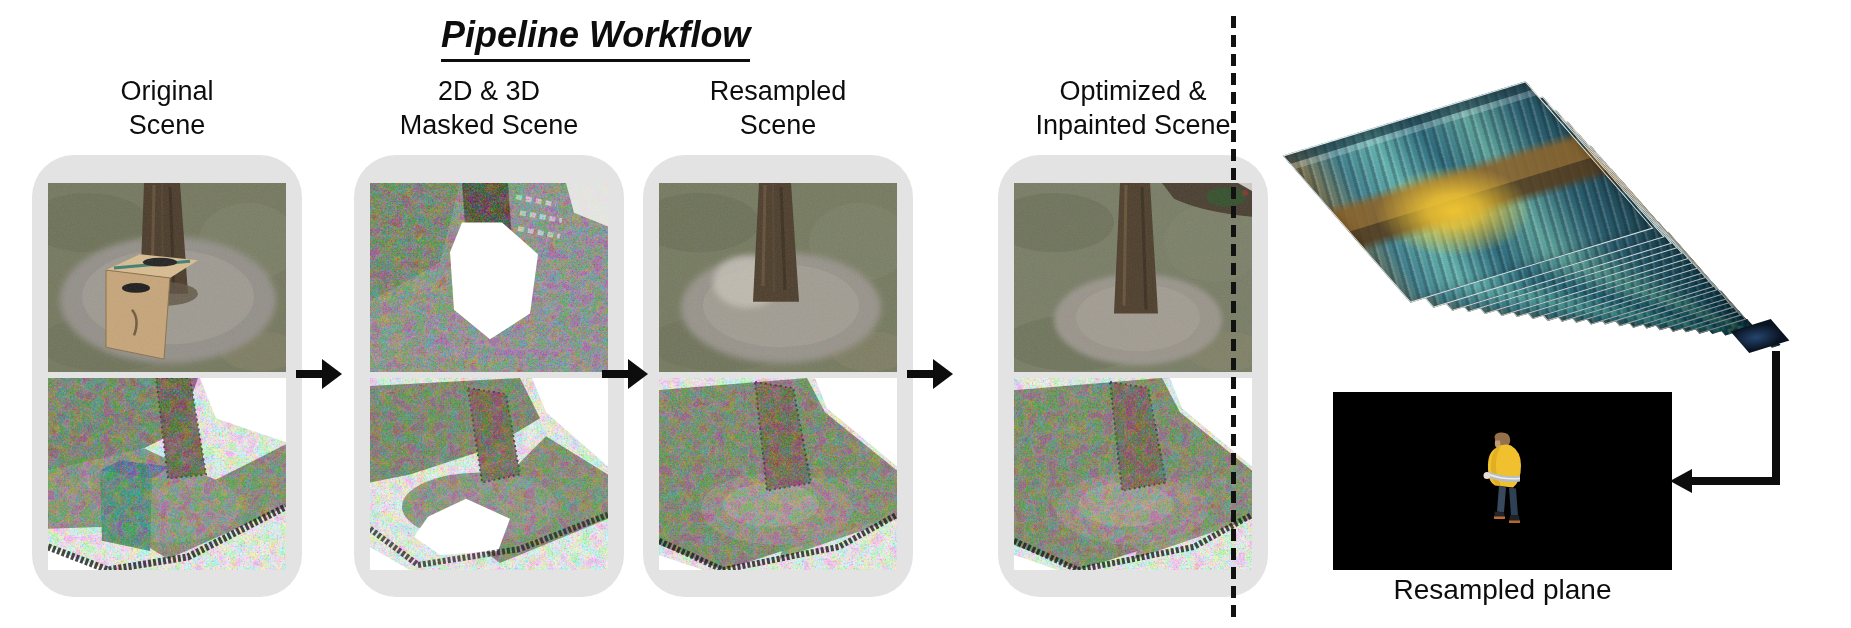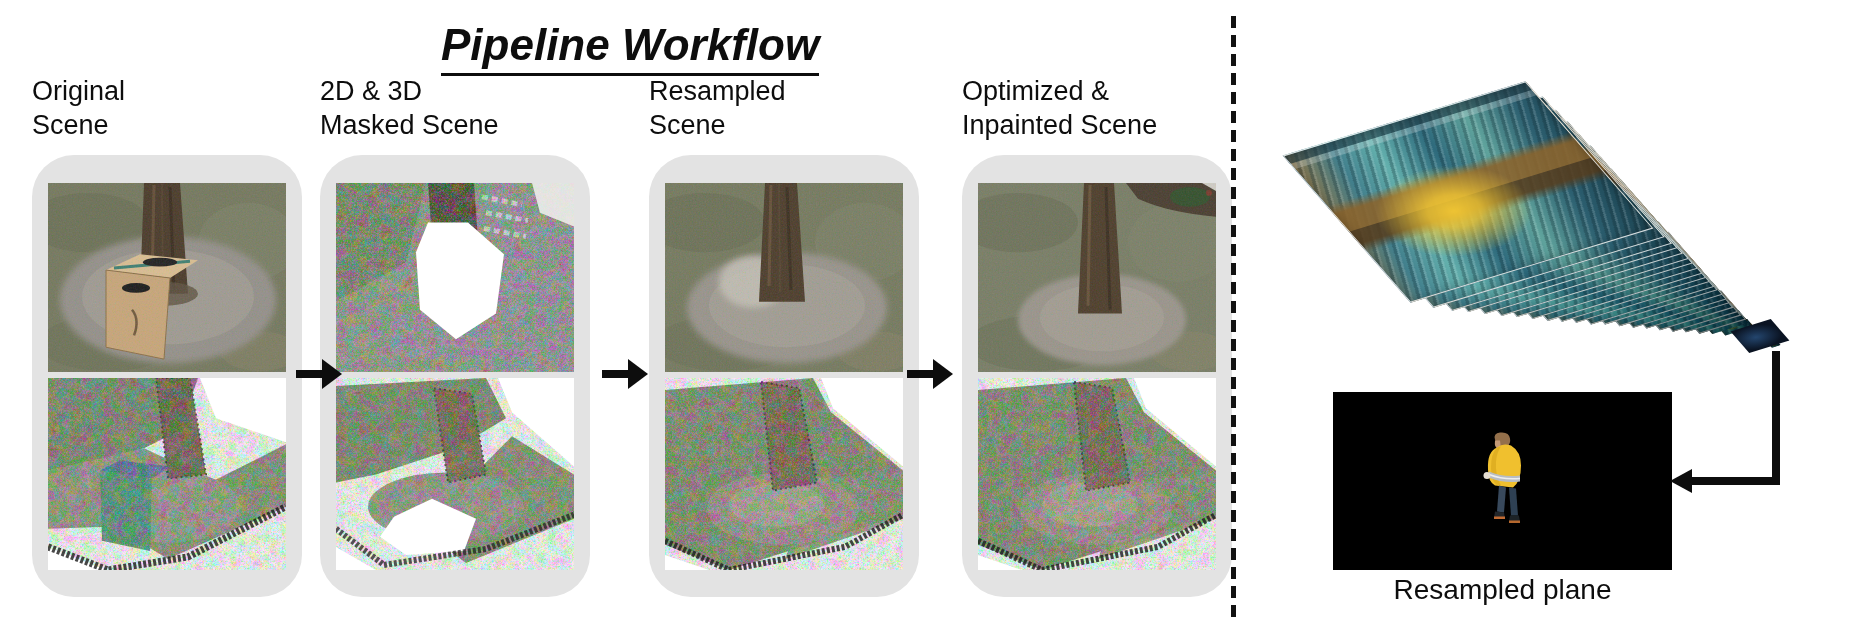--- a/index.html
+++ b/index.html
@@ -1,22 +1,22 @@
 <!DOCTYPE html>
 <html><head>
 <meta charset="utf-8">
 <style>
   html,body{margin:0;padding:0;background:#fff;}
   .canvas{position:relative;width:1851px;height:628px;background:#fff;overflow:hidden;
           font-family:"Liberation Sans",sans-serif;color:#0d0d0d;}
-  .sec-title{position:absolute;top:20px;font-size:44px;font-weight:700;font-style:italic;
+  .sec-title{position:absolute;top:14px;font-size:36px;font-weight:700;font-style:italic;
              text-align:right;white-space:nowrap;}
   .sec-title .u{display:inline-block;border-bottom:3px solid #0d0d0d;padding-bottom:3px;}
   .stage{position:absolute;top:74px;width:270px;}
-  .stage-label{width:270px;text-align:left;font-size:27px;line-height:34px;
+  .stage-label{width:270px;text-align:center;font-size:27px;line-height:34px;
                white-space:pre-line;height:68px;}
   .card{position:relative;margin-top:13px;width:270px;height:442px;background:#e3e3e3;
         border-radius:42px;}
   .scene{position:absolute;left:16px;width:238px;overflow:hidden;background:#fff;}
   .scene.top{top:28px;height:189px;}
   .scene.bot{top:223px;height:192px;}
   .scene svg{display:block;width:100%;height:100%;}
   .harrow{position:absolute;width:46px;height:30px;z-index:50;}
   .harrow .shaft{position:absolute;left:0;top:11px;width:27px;height:8px;background:#0d0d0d;}
   .harrow .head{position:absolute;left:26px;top:0;width:0;height:0;
@@ -118,21 +118,21 @@
           </svg>
         </div>
     </div>
   </div>
 
   <div class="harrow" style="left:296px;top:359px;">
     <span class="shaft"></span>
     <span class="head"></span>
   </div>
 
-  <div class="stage" style="left:320px;">
+  <div class="stage" style="left:354px;">
     <div class="stage-label">2D &amp; 3D
 Masked Scene</div>
     <div class="card">
       <div class="scene top">
           <svg viewBox="0 0 238 191" preserveAspectRatio="none">
             <defs>
               <filter id="n2" x="-5%" y="-5%" width="110%" height="110%">
                 <feTurbulence type="fractalNoise" baseFrequency="0.55" numOctaves="2" seed="20"></feTurbulence>
                 <feColorMatrix type="saturate" values="6"></feColorMatrix>
               </filter>
@@ -179,21 +179,21 @@
           </svg>
         </div>
     </div>
   </div>
 
   <div class="harrow" style="left:602px;top:359px;">
     <span class="shaft"></span>
     <span class="head"></span>
   </div>
 
-  <div class="stage" style="left:643px;margin-left:6px;">
+  <div class="stage" style="left:643px;">
     <div class="stage-label">Resampled
 Scene</div>
     <div class="card">
       <div class="scene top">
           <svg viewBox="0 0 238 191" preserveAspectRatio="none">
             <defs>
               <filter id="n4" x="-5%" y="-5%" width="110%" height="110%">
                 <feTurbulence type="fractalNoise" baseFrequency="0.7" numOctaves="2" seed="30"></feTurbulence>
                 <feColorMatrix type="saturate" values="2.5"></feColorMatrix>
               </filter>
@@ -242,21 +242,21 @@
           </svg>
         </div>
     </div>
   </div>
 
   <div class="harrow" style="left:907px;top:359px;">
     <span class="shaft"></span>
     <span class="head"></span>
   </div>
 
-  <div class="stage" style="left:948px;padding-left:14px;">
+  <div class="stage" style="left:984px;padding-left:14px;">
     <div class="stage-label">Optimized &amp;
 Inpainted Scene</div>
     <div class="card">
       <div class="scene top">
           <svg viewBox="0 0 238 191" preserveAspectRatio="none">
             <defs>
               <filter id="n6" x="-5%" y="-5%" width="110%" height="110%">
                 <feTurbulence type="fractalNoise" baseFrequency="0.7" numOctaves="2" seed="40"></feTurbulence>
                 <feColorMatrix type="saturate" values="2.5"></feColorMatrix>
               </filter>

